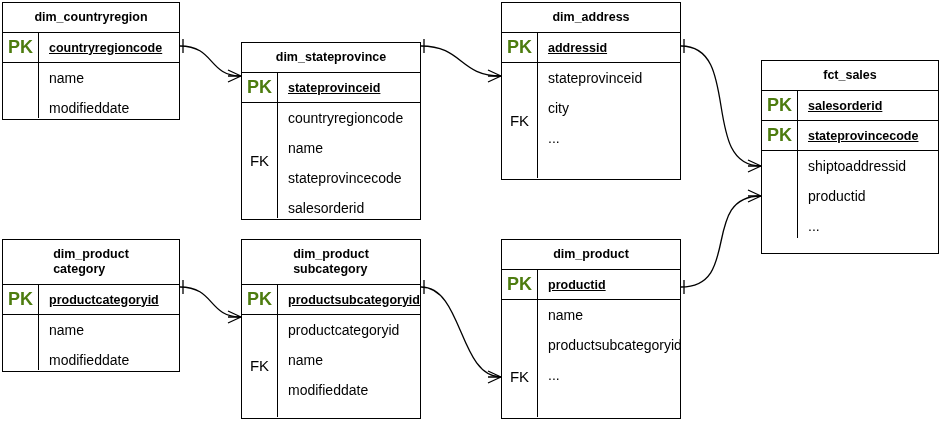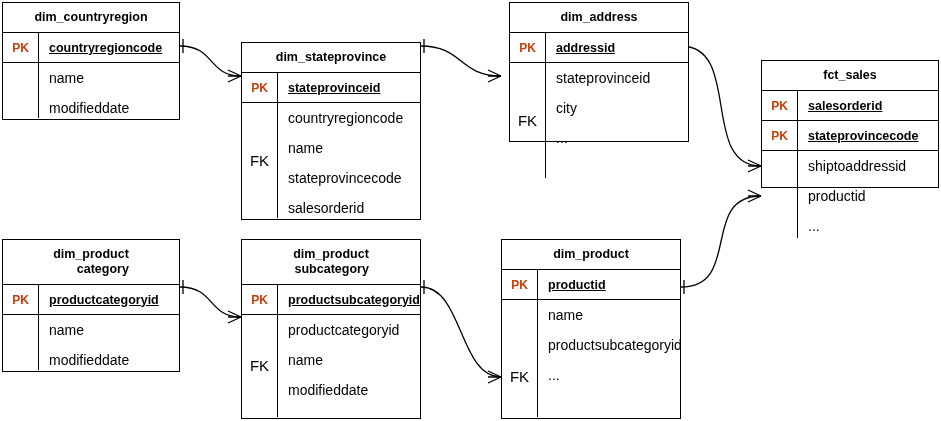--- a/index.html
+++ b/index.html
@@ -27,21 +27,21 @@
   .entity {
     position: absolute;
     box-sizing: border-box;
     border: 1.6px solid #000000;
     background: #ffffff;
   }
   .entity-header {
     box-sizing: border-box;
     width: 100%;
     border-bottom: 1.6px solid #000000;
-    text-align: right;
+    text-align: left;
     font-weight: bold;
     font-size: 12.5px;
     color: #000000;
     line-height: 15px;
     display: flex;
     align-items: center;
     justify-content: center;
     white-space: pre-line;
   }
   .attr-row {
@@ -55,22 +55,22 @@
     border-bottom: 1.6px solid #000000;
   }
   .key-cell {
     box-sizing: border-box;
     width: 36px;
     min-width: 36px;
     height: 100%;
     display: flex;
     align-items: center;
     justify-content: center;
-    font-size: 12px;
-    color: #c2410c;
+    font-size: 18px;
+    color: #4d7c0f;
     border-right: 1.6px solid #000000;
   }
   .key-cell.keyed {
     font-weight: bold;
   }
   .name-cell {
     box-sizing: border-box;
     flex: 1;
     height: 100%;
     display: flex;
@@ -173,36 +173,36 @@
         <div class="body-block" style="height: 114.8px;">
           <div class="body-keycol">FK</div>
           <div class="body-attrs">
             <div class="body-attr">countryregioncode</div>
             <div class="body-attr">name</div>
             <div class="body-attr">stateprovincecode</div>
             <div class="body-attr">salesorderid</div>
           </div>
         </div>
       </div>
-      <div class="entity" style="left: 501px; top: 2px; width: 180px; height: 140px; margin-left: 8px;">
+      <div class="entity" style="left: 501px; top: 2px; width: 180px; height: 178px;">
         <div class="entity-header" style="height: 30px;">dim_address</div>
         <div class="attr-row sep">
           <div class="key-cell keyed">PK</div>
           <div class="name-cell pk">addressid</div>
         </div>
         <div class="body-block" style="height: 114.8px;">
           <div class="body-keycol">FK</div>
           <div class="body-attrs">
             <div class="body-attr">stateprovinceid</div>
             <div class="body-attr">city</div>
             <div class="body-attr">...</div>
           </div>
         </div>
       </div>
-      <div class="entity" style="left: 761px; top: 60px; width: 178px; height: 128px;">
+      <div class="entity" style="left: 761px; top: 60px; width: 178px; height: 194px;">
         <div class="entity-header" style="height: 30px;">fct_sales</div>
         <div class="attr-row sep">
           <div class="key-cell keyed">PK</div>
           <div class="name-cell pk">salesorderid</div>
         </div>
         <div class="attr-row sep">
           <div class="key-cell keyed">PK</div>
           <div class="name-cell pk">stateprovincecode</div>
         </div>
         <div class="body-block" style="height: 86.8px;">

